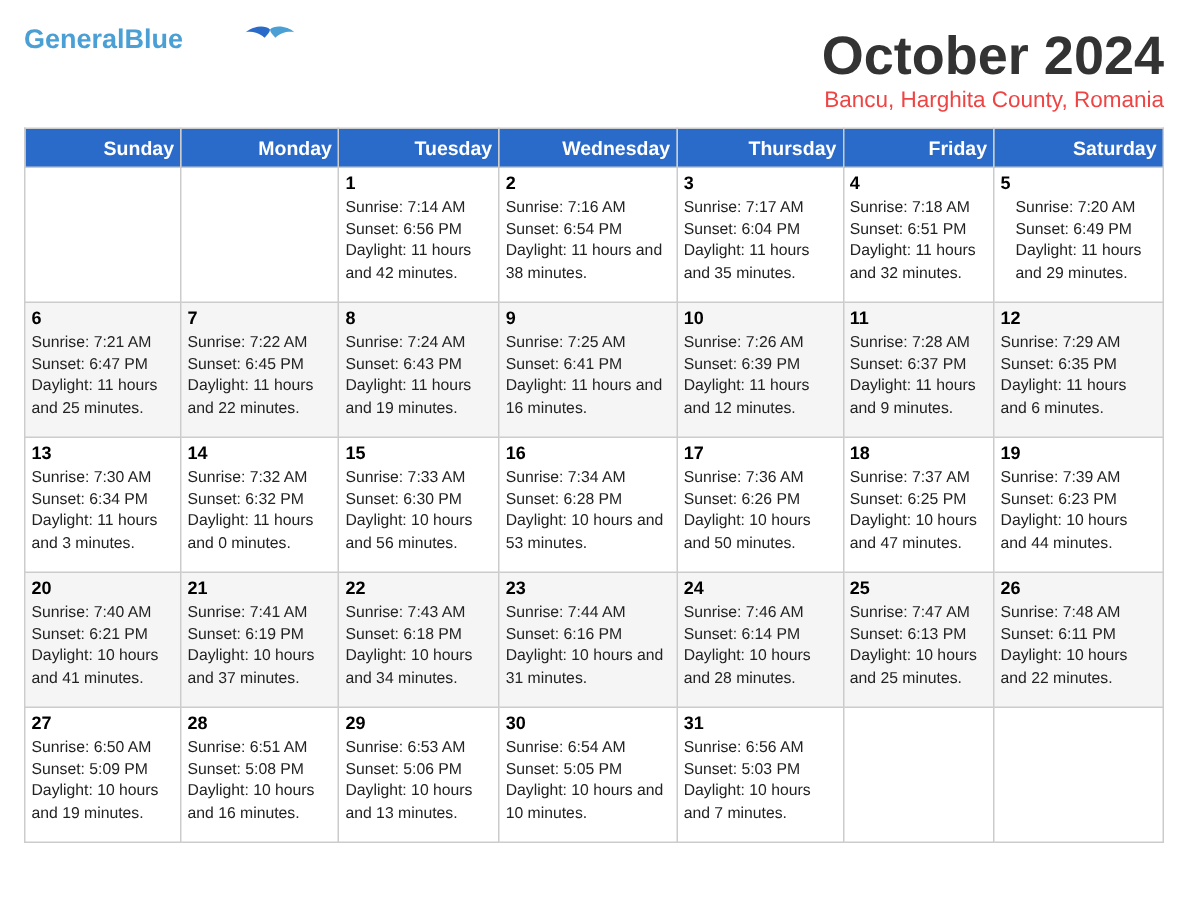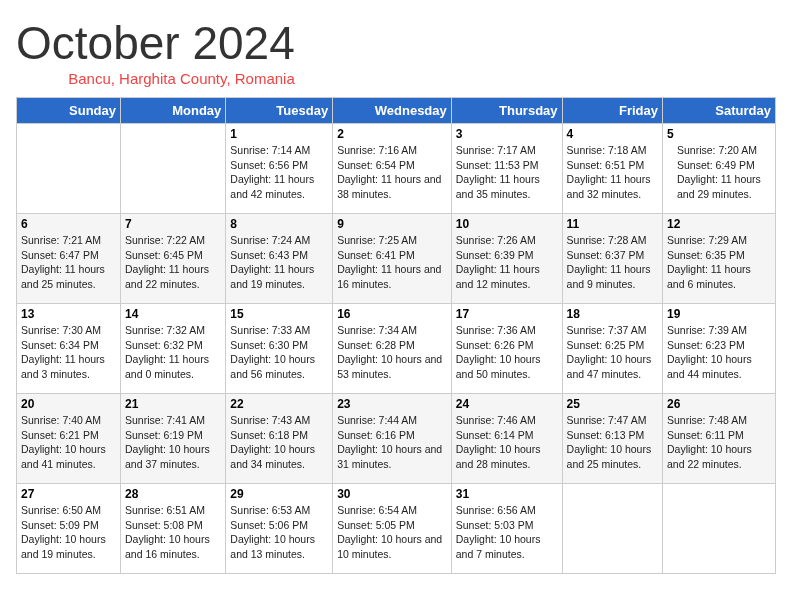--- a/index.html
+++ b/index.html
@@ -32,22 +32,22 @@
     }
     .logo-bird {
       width: 36px;
       height: 20px;
       margin-left: 40px;
     }
     .title-block {
       text-align: right;
     }
     .month-title {
-      font-size: 46px;
-      font-weight: normal;
+      font-size: 36px;
+      font-weight: bold;
       color: #333;
     }
     .location {
       font-size: 15px;
       color: #ef4444;
     }
     table {
       width: 100%;
       border-collapse: collapse;
       font-size: 11px;
@@ -84,20 +84,31 @@
       line-height: 1.4;
     }
     .empty-cell {
       background: #fff !important;
     }
   </style>
 </head>
 <body>
 
 <div class="header">
+  <div class="logo">
+    <div style="display:flex;align-items:center;">
+      <span class="logo-text">
+        <span>General</span><span style="color:#4a9fd4">Blue</span>
+      </span>
+      <svg class="logo-bird" viewBox="0 0 40 22" width="40" height="22">
+        <path d="M20 4 C24 0, 34 2, 38 6 C34 5, 28 6, 24 10 C22 8, 20 6, 20 4Z" fill="#4a9fd4"></path>
+        <path d="M20 4 C16 0, 6 2, 2 6 C6 5, 12 6, 16 10 C18 8, 20 6, 20 4Z" fill="#2a6ac8"></path>
+      </svg>
+    </div>
+  </div>
   <div class="title-block">
     <div class="month-title">October 2024</div>
     <div class="location">Bancu, Harghita County, Romania</div>
   </div>
 </div>
 
 <table>
   <thead>
     <tr id="weekday-header">
     <th>Sunday</th>
@@ -121,21 +132,21 @@
         </td>
         <td>
           <span class="day-num">2</span>
           <div class="day-info" style="white-space: pre-line;">Sunrise: 7:16 AM
 Sunset: 6:54 PM
 Daylight: 11 hours and 38 minutes.</div>
         </td>
         <td>
           <span class="day-num">3</span>
           <div class="day-info" style="white-space: pre-line;">Sunrise: 7:17 AM
-Sunset: 11:53 PM
+Sunset: 6:04 PM
 Daylight: 11 hours and 35 minutes.</div>
         </td>
         <td>
           <span class="day-num">4</span>
           <div class="day-info" style="white-space: pre-line;">Sunrise: 7:18 AM
 Sunset: 6:51 PM
 Daylight: 11 hours and 32 minutes.</div>
         </td>
         <td>
           <span class="day-num">5</span>

